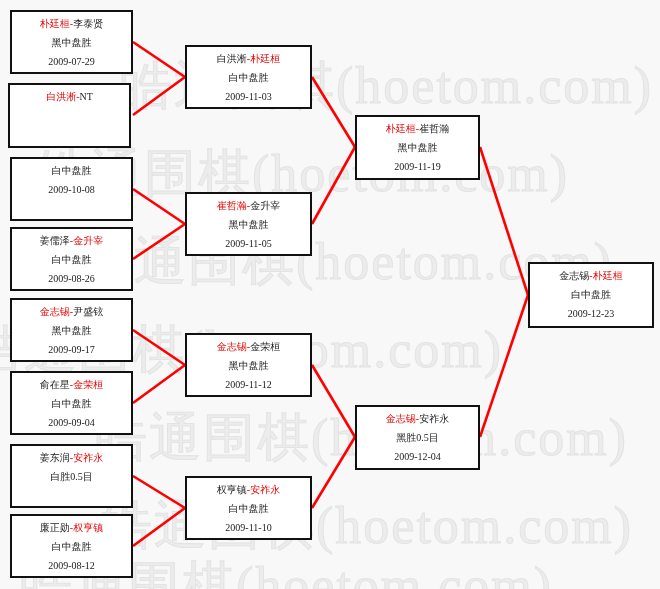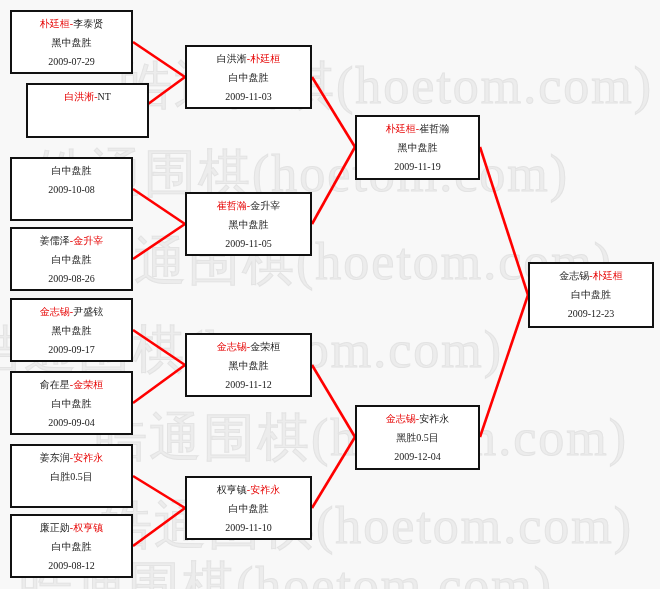--- a/index.html
+++ b/index.html
@@ -64,21 +64,21 @@
     <line class="connector" x1="312" y1="508" x2="355" y2="437"></line>
     <line class="connector" x1="480" y1="147" x2="528" y2="295"></line>
     <line class="connector" x1="480" y1="437" x2="528" y2="295"></line>
   </svg>
 
   <div class="box" style="left:10px;top:10px;width:123px;height:64px">
     <div class="l1"><span class="p1 winner">朴廷桓</span><span class="dash">-</span><span class="p2">李泰贤</span></div>
     <div class="l2">黑中盘胜</div>
     <div class="l3">2009-07-29</div>
   </div>
-  <div class="box" style="left:26px;top:83px;width:123px;height:55px">
+  <div class="box" style="left:8px;top:83px;width:123px;height:65px">
     <div class="l1"><span class="p1 winner">白洪淅</span><span class="dash">-</span><span class="p2">NT</span></div>
     <div class="l2"></div>
     <div class="l3"></div>
   </div>
   <div class="box" style="left:10px;top:157px;width:123px;height:64px">
     <div class="l2">白中盘胜</div>
     <div class="l3">2009-10-08</div>
   </div>
   <div class="box" style="left:10px;top:227px;width:123px;height:64px">
     <div class="l1"><span class="p1">姜儒泽</span><span class="dash">-</span><span class="p2 winner">金升宰</span></div>

